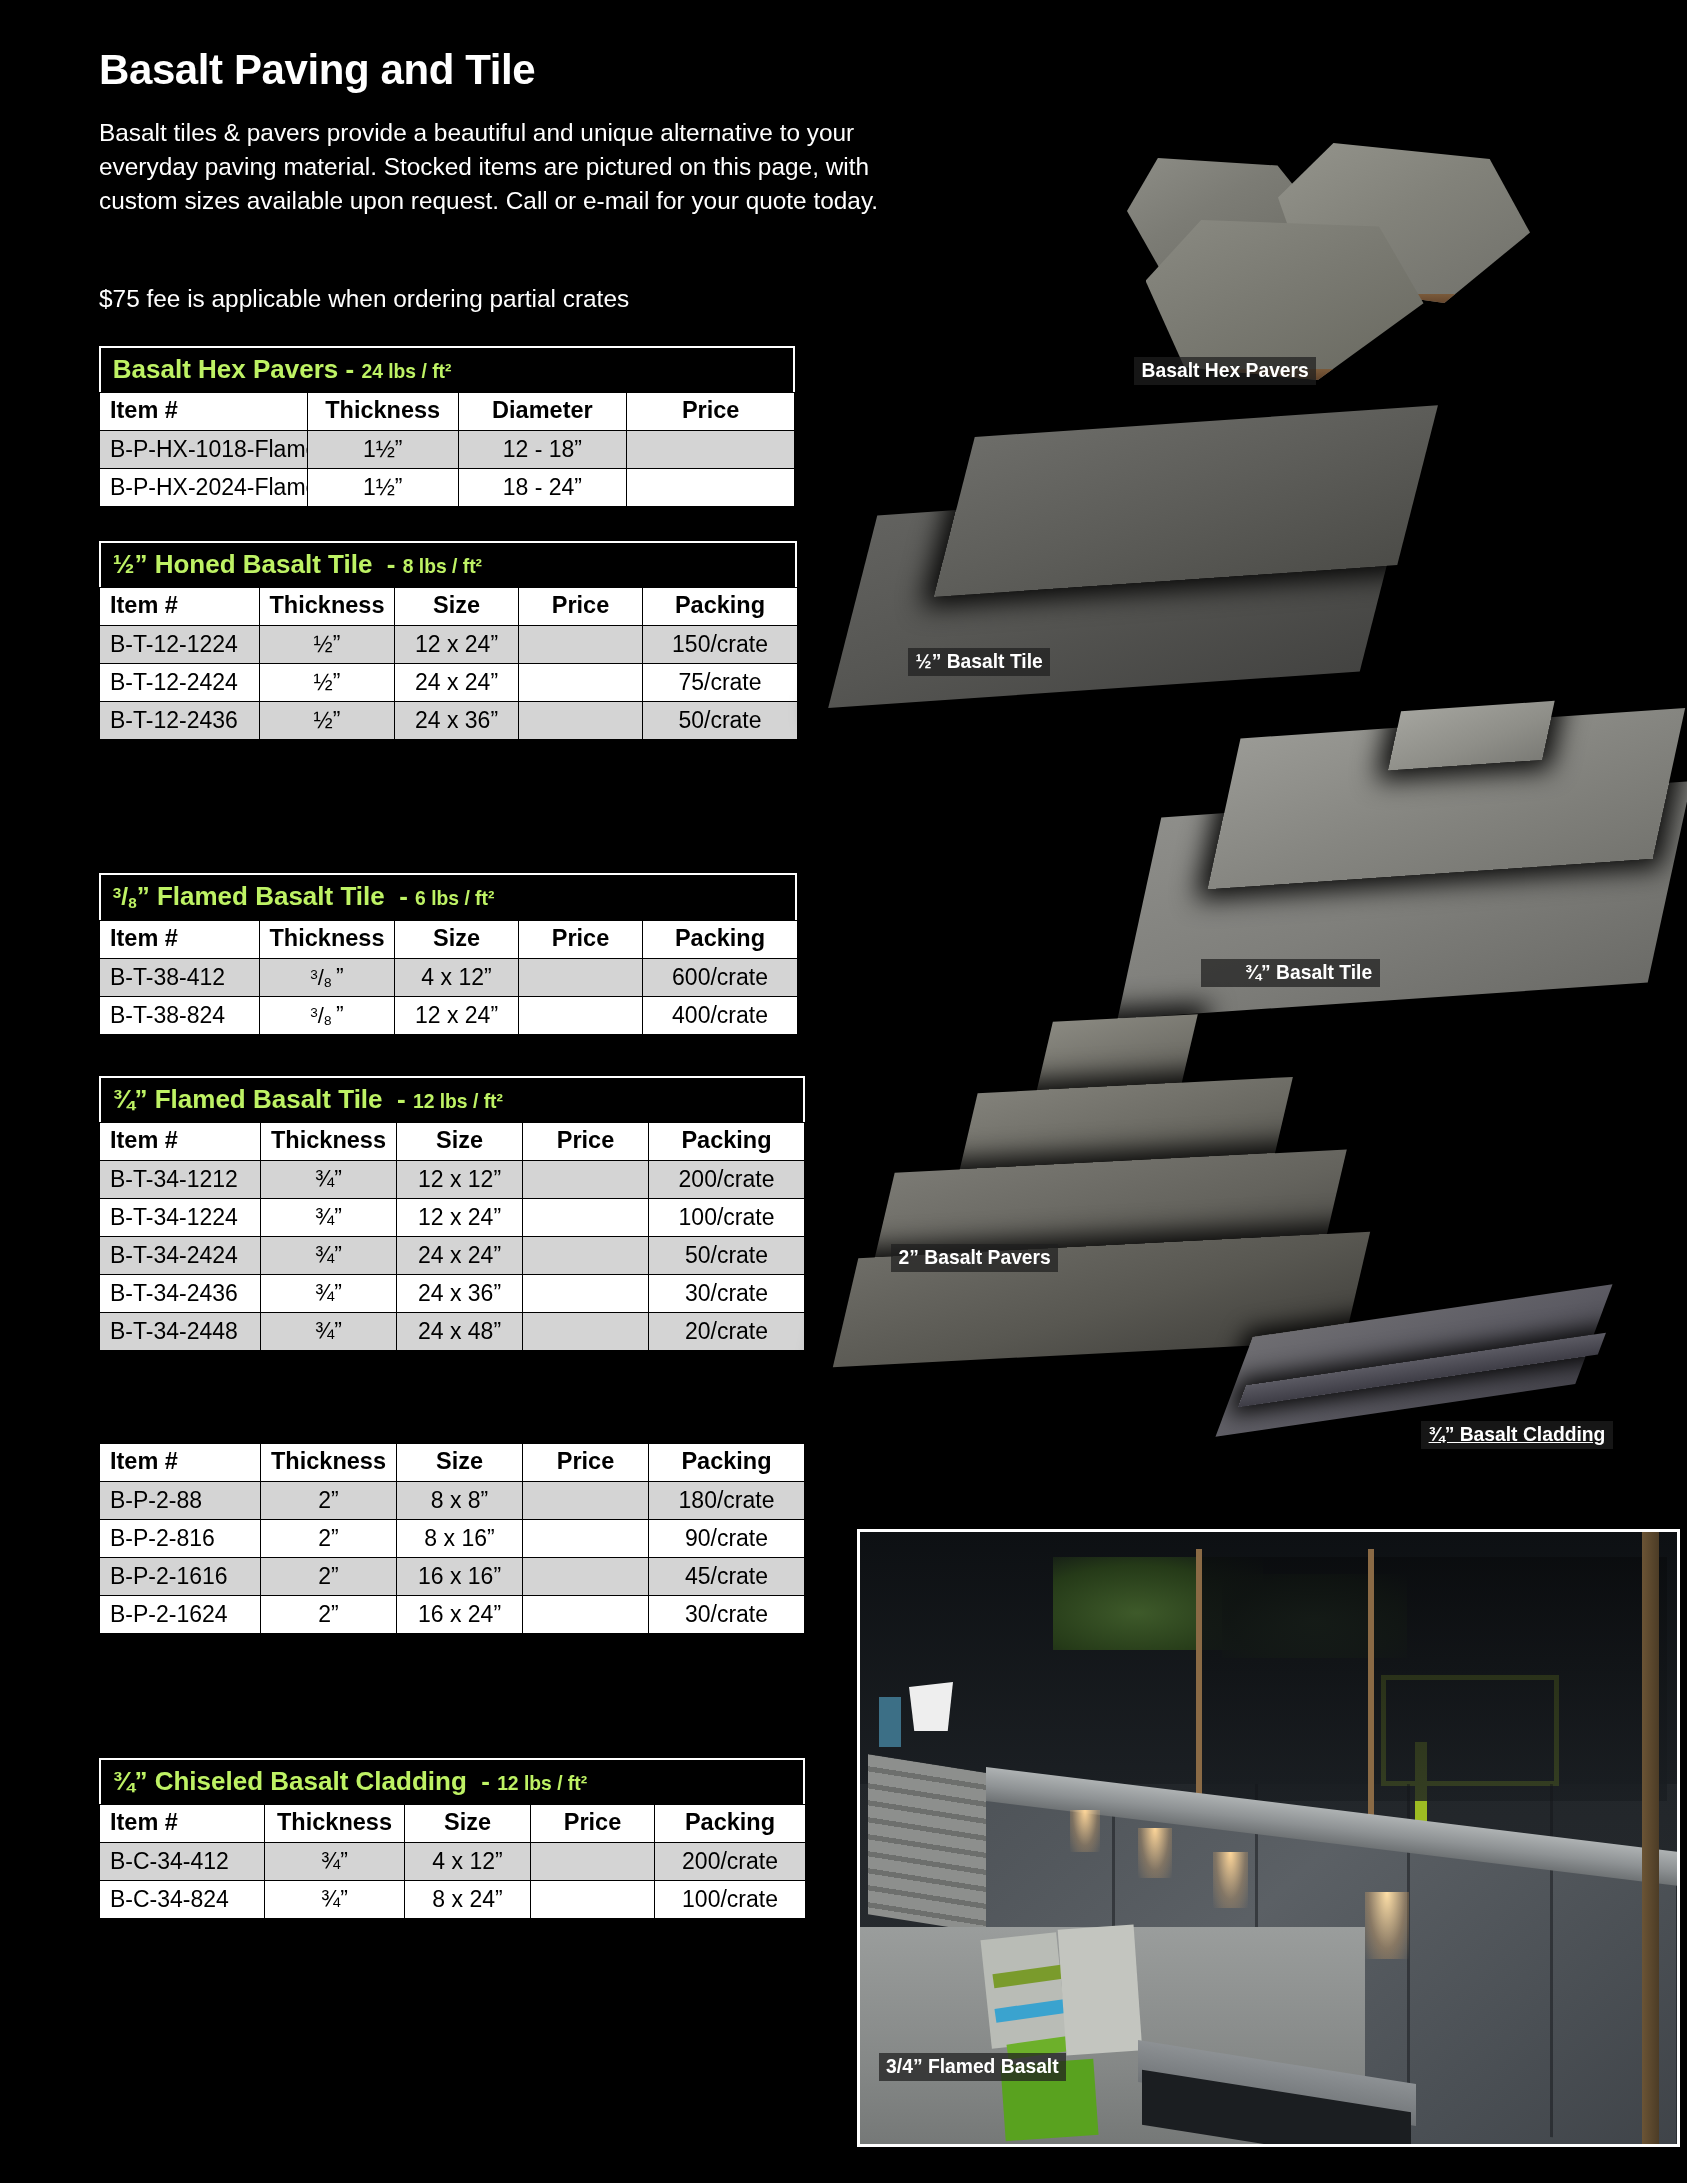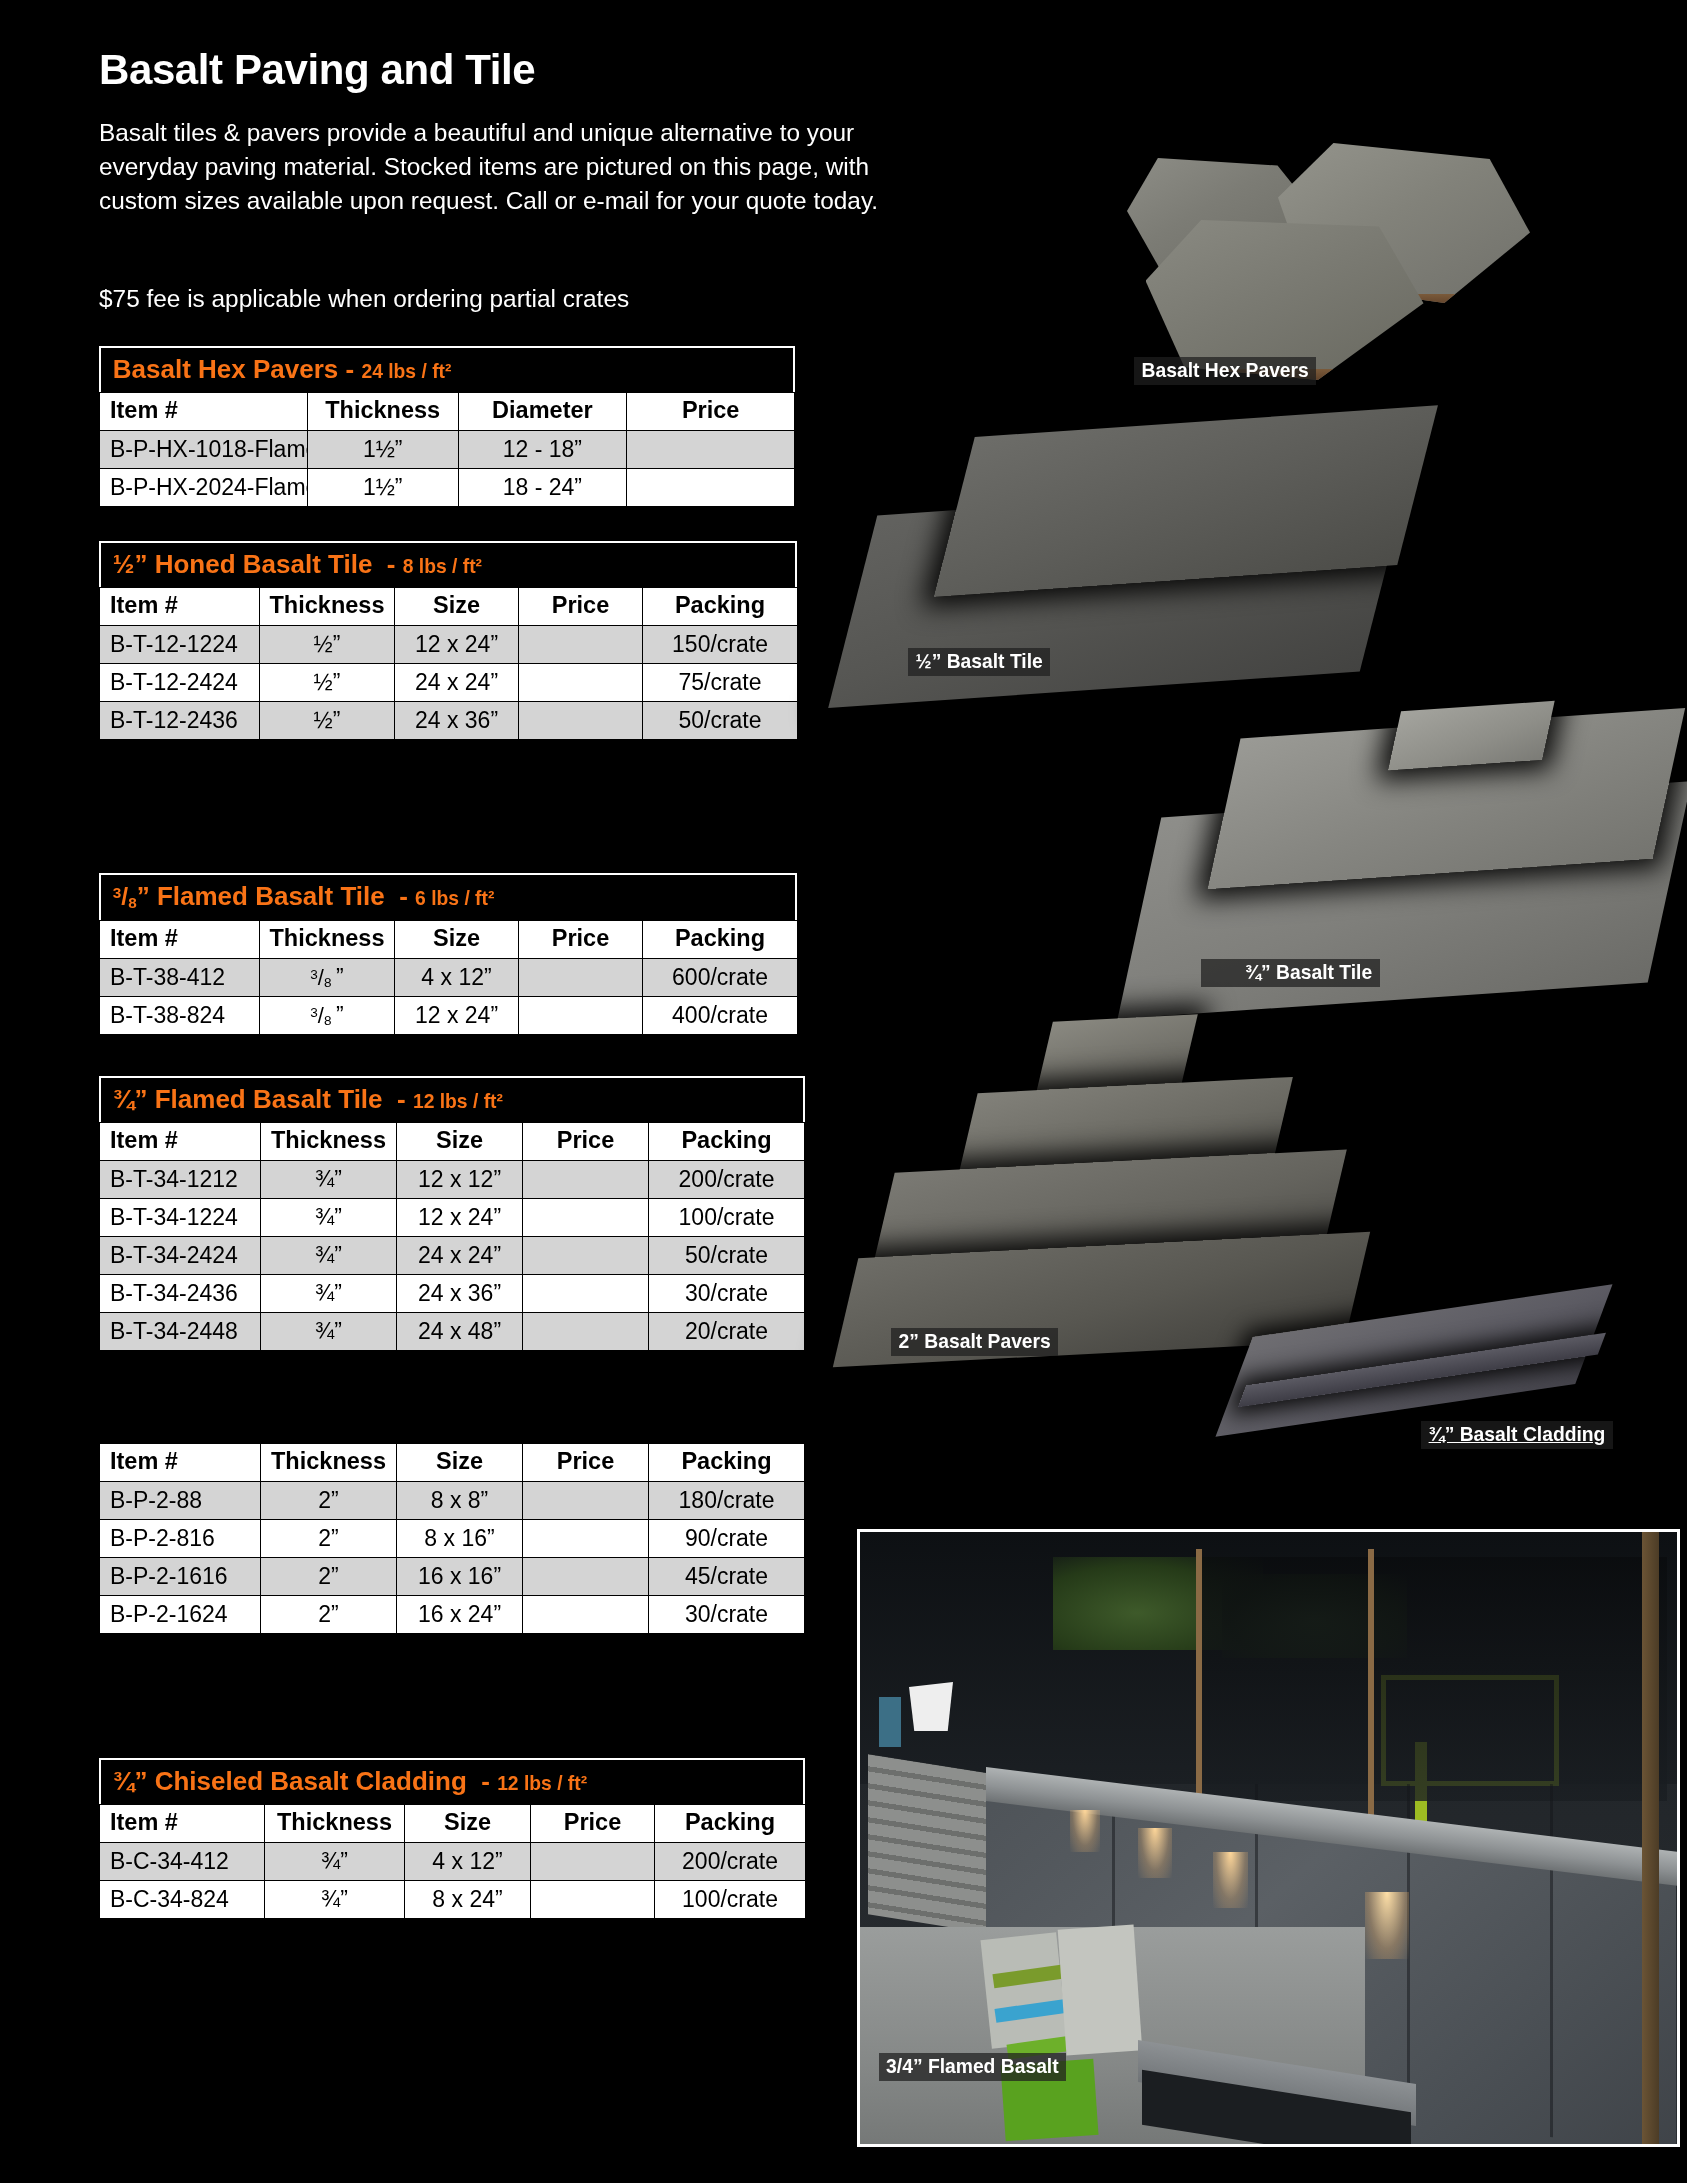--- a/index.html
+++ b/index.html
@@ -54,21 +54,21 @@
   }
 
   
   .prod-table {
     position: absolute;
     background: #ffffff;
     box-sizing: border-box;
   }
   .tbl-title {
     background: #000000;
-    color: #f97316;
+    color: #bef264;
     font-size: 26px;
     font-weight: bold;
     padding: 7.6px 0 9.3px 11.8px;
     line-height: 1.05;
     white-space: nowrap;
     border-left: 2.5px solid #ffffff;
     border-right: 2.5px solid #ffffff;
     border-top: 2.5px solid #ffffff;
   }
   .tbl-title .wt {
@@ -507,21 +507,21 @@
   <div class="tile-slab rough" style="left:118px; top:67px; width:311px; height:109px;
         transform: skewX(-16deg) rotate(-3deg);
         background: linear-gradient(165deg,#82817a 0%, #6a6962 55%, #4f4e49 100%);"></div>
   <div class="tile-slab rough" style="left:34px; top:143px; width:446px; height:126px;
         transform: skewX(-16deg) rotate(-3deg);
         background: linear-gradient(165deg,#7b7a74 0%, #64635d 55%, #4a4945 100%);"></div>
   <div class="tile-slab rough" style="left:0px; top:227px; width:505px; height:109px;
         transform: skewX(-16deg) rotate(-3deg);
         background: linear-gradient(165deg,#6e6d67 0%, #585751 55%, #403f3b 100%);"></div>
 </div>
-<div class="photo-label" style="left:891px; top:1328px;">2” Basalt Pavers</div>
+<div class="photo-label" style="left:891px; top:1244px;">2” Basalt Pavers</div>
 
 <div class="stone" style="left:1246px; top:1293px; width:395px; height:168px;">
   <div class="clad-slab" style="left:0px; top:17px; width:336px; height:101px;
         transform: skewX(-28deg) rotate(-9deg);"></div>
   <div class="clad-slab" style="left:8.4px; top:66px; width:336px; height:22px;
         transform: skewX(-28deg) rotate(-9deg);
         background: linear-gradient(180deg,#5b5a63 0%,#3e3d46 100%);"></div>
 </div>
 <div class="photo-label" style="left:1421px; top:1421px;text-decoration:underline;">¾” Basalt  Cladding</div>
 

